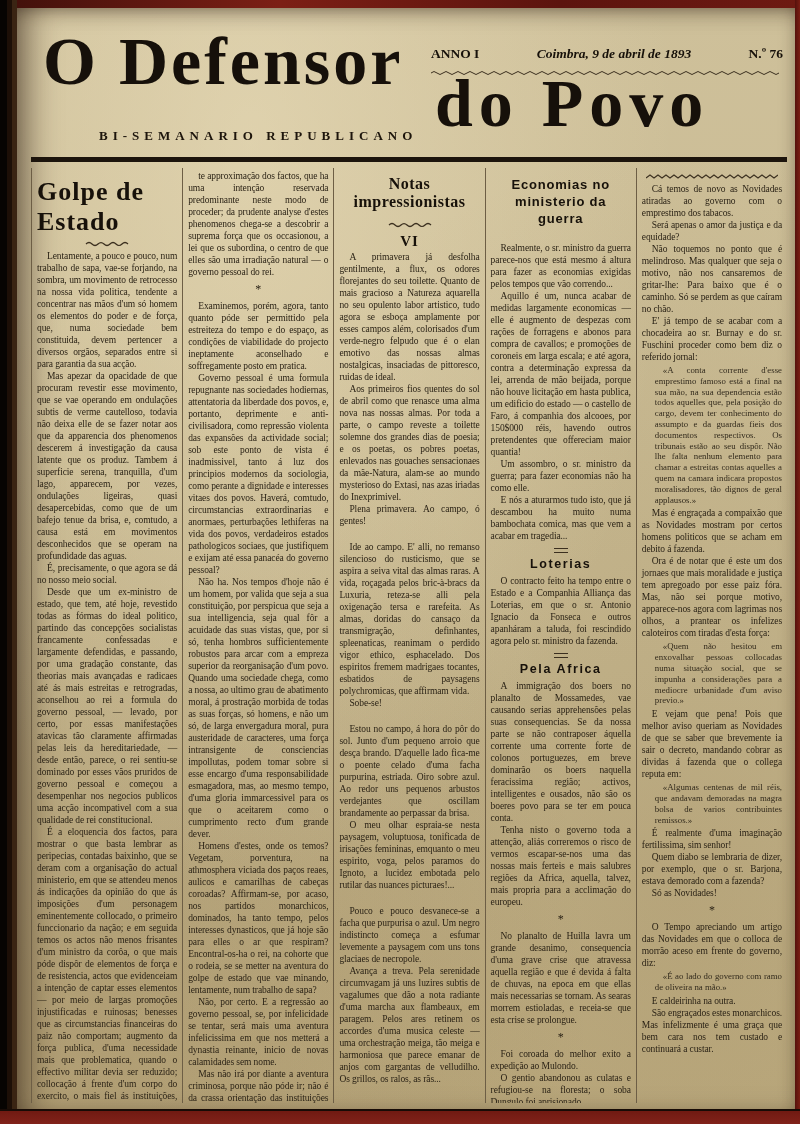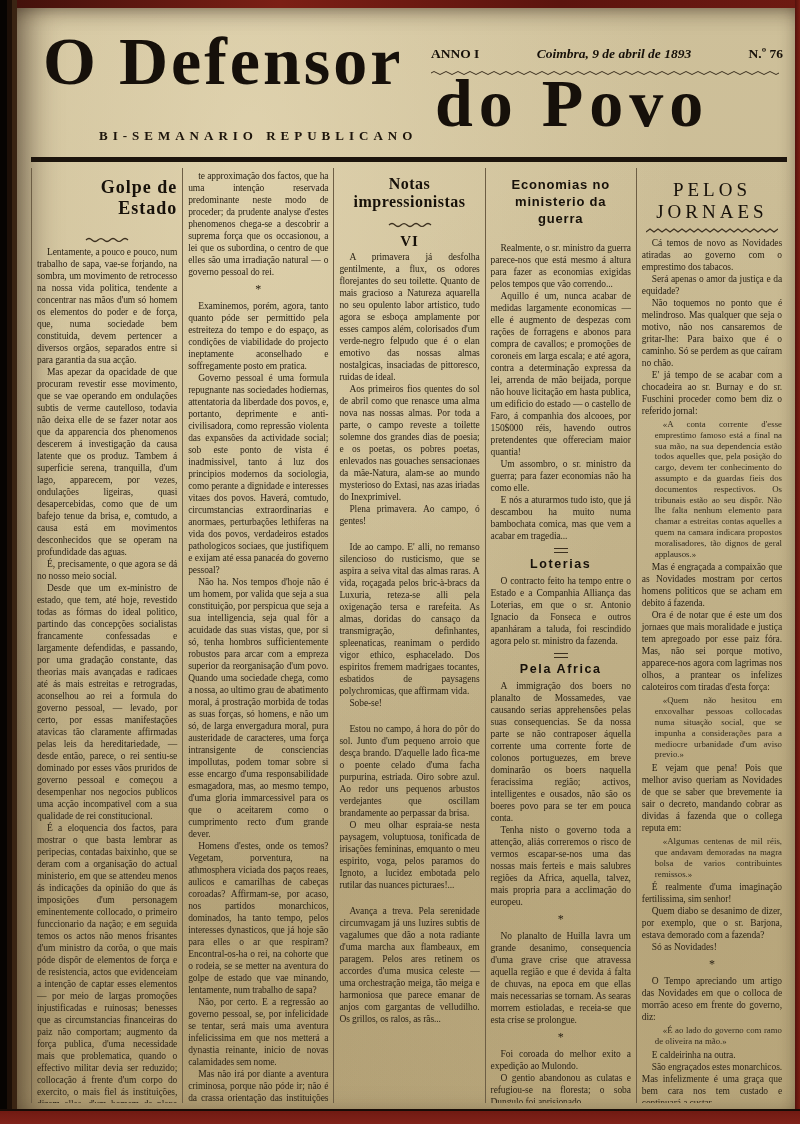--- a/index.html
+++ b/index.html
@@ -33,21 +33,21 @@
   .subtitle{position:absolute;left:82px;top:120px;font-size:13px;font-weight:bold;letter-spacing:5px;color:#1d150c;white-space:nowrap;}
   .issue-row{position:absolute;left:414px;top:38px;width:352px;display:flex;justify-content:space-between;align-items:baseline;
     font-size:13.5px;font-weight:bold;color:#17110a;white-space:nowrap;}
   .issue-row .dateline{font-style:italic;text-align:center;}
   .issue-wave{position:absolute;left:414px;top:60px;}
   .masthead-rule{position:absolute;left:14px;right:8px;top:149px;height:5px;background:#1c140c;}
   
   .cols{position:absolute;left:14px;right:8px;top:160px;bottom:6px;display:flex;}
   .col{flex:1 1 0;min-width:0;padding:2px 5px 0 5px;border-left:1px solid #6d5e45;overflow:hidden;}
   .blk{margin:0;}
-  .blk-title-xl{font-size:18px;font-weight:bold;text-align:right;letter-spacing:1px;margin:7px 0 15px;color:#17110a;}
+  .blk-title-xl{font-size:26px;font-weight:bold;text-align:left;letter-spacing:1px;margin:7px 0 1px;color:#17110a;}
   .blk-title-lg{font-size:16px;font-weight:bold;text-align:center;letter-spacing:.5px;margin:5px 0 8px;color:#17110a;font-family:Liberation Serif, serif;}
   .blk-title-md{font-family:"Liberation Sans","DejaVu Sans",sans-serif;font-size:13px;font-weight:bold;text-align:center;
     letter-spacing:.8px;line-height:1.3;margin:7px 0 14px;color:#17110a;}
   .blk-title-caps{font-size:19px;text-align:center;letter-spacing:4px;margin:9px 0 2px;color:#17110a;}
   .blk-h2{font-family:"Liberation Sans","DejaVu Sans",sans-serif;font-size:12.5px;font-weight:bold;text-align:center;letter-spacing:1.6px;margin:3px 0 4px;color:#17110a;}
   .blk-h3{font-size:15px;font-weight:bold;text-align:center;letter-spacing:1px;margin:5px 0 1px;color:#17110a;}
   .blk-h3b{font-size:12.5px;font-weight:bold;text-align:center;letter-spacing:2px;margin:5px 0 5px;color:#17110a;}
   .blk-p{font-size:9.5px;line-height:12px;text-align:justify;text-indent:10px;letter-spacing:-0.1px;}
   .blk-quote{font-size:8.8px;line-height:10.8px;text-align:justify;text-indent:8px;margin:2px 0 2px 13px;color:#322a1c;}
   .blk-star{text-align:center;font-size:12px;line-height:12px;margin:5px 0;}
@@ -110,20 +110,21 @@
         <div class="blk blk-p">A primavera já desfolha gentilmente, a flux, os odores florejantes do seu toilette. Quanto de mais gracioso a Natureza aquarella no seu opulento labor artistico, tudo agora se esboça amplamente por esses campos além, colorisados d'um verde-negro felpudo que é o elan emotivo das nossas almas nostalgicas, insaciadas de pittoresco, ruidas de ideal.</div>
         <div class="blk blk-p">Aos primeiros fios quentes do sol de abril como que renasce uma alma nova nas nossas almas. Por toda a parte, o campo reveste a toilette solemne dos grandes dias de poesia; e os poetas, os pobres poetas, enlevados nas gouaches sensacionaes da mãe-Natura, alam-se ao mundo mysterioso do Extasi, nas azas iriadas do Inexprimivel.</div>
         <div class="blk blk-p">Plena primavera. Ao campo, ó gentes!</div>
         <div class="blk blk-gap"></div>
         <div class="blk blk-p">Ide ao campo. E' alli, no remanso silencioso do rusticismo, que se aspira a seiva vital das almas raras. A vida, roçagada pelos bric-à-bracs da Luxuria, reteza-se alli pela oxigenação tersa e rarefeita. As almas, doridas do cansaço da transmigração, definhantes, spleenaticas, reanimam o perdido vigor ethico, esphacelado. Dos espiritos fremem madrigaes tocantes, esbatidos de paysagens polychromicas, que affirmam vida.</div>
         <div class="blk blk-p">Sobe-se!</div>
         <div class="blk blk-gap"></div>
         <div class="blk blk-p">Estou no campo, á hora do pôr do sol. Junto d'um pequeno arroio que desça brando. D'aquelle lado fica-me o poente celado d'uma facha purpurina, estriada. Oiro sobre azul. Ao redor uns pequenos arbustos verdejantes que oscillam brandamente ao perpassar da brisa.</div>
         <div class="blk blk-p">O meu olhar espraia-se nesta paysagem, voluptuosa, tonificada de irisações femininas, emquanto o meu espirito, voga, pelos paramos do Ignoto, a lucidez embotada pelo rutilar das nuances picturaes!...</div>
         <div class="blk blk-gap"></div>
+        <div class="blk blk-p">Pouco e pouco desvanece-se a facha que purpurisa o azul. Um negro indistincto começa a esfumar levemente a paysagem com uns tons glaciaes de necropole.</div>
         <div class="blk blk-p">Avança a treva. Pela serenidade circumvagam já uns luzires subtis de vagalumes que dão a nota radiante d'uma marcha aux flambeaux, em paragem. Pelos ares retinem os accordes d'uma musica celeste — uma orchestração meiga, tão meiga e harmoniosa que parece emanar de anjos com gargantas de velludilho. Os grillos, os ralos, as rãs...</div>
       </div>
     <div class="col">
         <div class="blk blk-title-md">Economias no ministerio da guerra</div>
         <div class="blk blk-p">Realmente, o sr. ministro da guerra parece-nos que está mesmo á altura para fazer as economias exigidas pelos tempos que vão correndo...</div>
         <div class="blk blk-p">Aquillo é um, nunca acabar de medidas largamente economicas — elle é augmento de despezas com rações de forragens e abonos para compra de cavallos; e promoções de coroneis em larga escala; e até agora, contra a determinação expressa da lei, arrenda de mão beijada, porque não houve licitação em hasta publica, um edificio do estado — o castello de Faro, á companhia dos alcooes, por 150$000 réis, havendo outros pretendentes que offereciam maior quantia!</div>
         <div class="blk blk-p">Um assombro, o sr. ministro da guerra; para fazer economias não ha como elle.</div>
         <div class="blk blk-p">E nós a aturarmos tudo isto, que já descambou ha muito numa bambochata comica, mas que vem a acabar em tragedia...</div>
         <div class="blk blk-divider-small"></div>
         <div class="blk blk-h2">Loterias</div>
@@ -132,36 +133,35 @@
         <div class="blk blk-h2">Pela Africa</div>
         <div class="blk blk-p">A immigração dos boers no planalto de Mossamedes, vae causando serias apprehensões pelas suas consequencias. Se da nossa parte se não contraposer áquella corrente uma corrente forte de colonos portuguezes, em breve dominarão os boers naquella feracissima região; activos, intelligentes e ousados, não são os boeres povo para se ter em pouca conta.</div>
         <div class="blk blk-p">Tenha nisto o governo toda a attenção, aliás correremos o risco de vermos escapar-se-nos uma das nossas mais ferteis e mais salubres regiões da Africa, aquella, talvez, mais propria para a acclimação do europeu.</div>
         <div class="blk blk-star">*</div>
         <div class="blk blk-p">No planalto de Huilla lavra um grande desanimo, consequencia d'uma grave crise que atravessa aquella região e que é devida á falta de chuvas, na epoca em que ellas mais necessarias se tornam. As searas morrem estioladas, e receia-se que esta crise se prolongue.</div>
         <div class="blk blk-star">*</div>
         <div class="blk blk-p">Foi coroada do melhor exito a expedição ao Mulondo.</div>
         <div class="blk blk-p">O gentio abandonou as culatas e refugiou-se na floresta; o soba Dungulo foi aprisionado.</div>
       </div>
     <div class="col">
-        <div class="blk blk-title-caps">PELOS JORNAES</div>
         <div class="blk blk-zigzag"><svg width="132" height="7" viewBox="0 0 132 7">
             <path d="M0 5 L4 2 L8 5 L12 2 L16 5 L20 2 L24 5 L28 2 L32 5 L36 2 L40 5 L44 2 L48 5 L52 2 L56 5 L60 2 L64 5 L68 2 L72 5 L76 2 L80 5 L84 2 L88 5 L92 2 L96 5 L100 2 L104 5 L108 2 L112 5 L116 2 L120 5 L124 2 L128 5 L132 2" fill="none" stroke="#3b2f1f" stroke-width="1.1"></path>
           </svg></div>
         <div class="blk blk-p">Cá temos de novo as Novidades atiradas ao governo com o emprestimo dos tabacos.</div>
         <div class="blk blk-p">Será apenas o amor da justiça e da equidade?</div>
         <div class="blk blk-p">Não toquemos no ponto que é melindroso. Mas qualquer que seja o motivo, não nos cansaremos de gritar-lhe: Para baixo que é o caminho. Só se perdem as que caíram no chão.</div>
         <div class="blk blk-p">E' já tempo de se acabar com a chocadeira ao sr. Burnay e do sr. Fuschini proceder como bem diz o referido jornal:</div>
         <div class="blk blk-quote">«A conta corrente d'esse emprestimo famoso está a final na sua mão, na sua dependencia estão todos aquelles que, pela posição do cargo, devem ter conhecimento do assumpto e da guardas fieis dos documentos respectivos. Os tribunais estão ao seu dispôr. Não lhe falta nenhum elemento para chamar a estreitas contas aquelles a quem na camara indicara propostos moralisadores, tão dignos de geral applausos.»</div>
         <div class="blk blk-p">Mas é engraçada a compaixão que as Novidades mostram por certos homens politicos que se acham em debito á fazenda.</div>
         <div class="blk blk-p">Ora é de notar que é este um dos jornaes que mais moralidade e justiça tem apregoado por esse paiz fóra. Mas, não sei porque motivo, apparece-nos agora com lagrimas nos olhos, a prantear os infelizes caloteiros com tiradas d'esta força:</div>
         <div class="blk blk-quote">«Quem não hesitou em enxovalhar pessoas collocadas numa situação social, que se impunha a considerações para a mediocre urbanidade d'um aviso previo.»</div>
         <div class="blk blk-p">E vejam que pena! Pois que melhor aviso queriam as Novidades de que se saber que brevemente ia sair o decreto, mandando cobrar as dividas á fazenda que o collega reputa em:</div>
         <div class="blk blk-quote">«Algumas centenas de mil réis, que andavam demoradas na magra bolsa de varios contribuintes remissos.»</div>
         <div class="blk blk-p">É realmente d'uma imaginação fertilissima, sim senhor!</div>
-        <div class="blk blk-p">Quem diabo se desanimo de dizer, por exemplo, que o sr. Barjona, estava demorado com a fazenda?</div>
+        <div class="blk blk-p">Quem diabo se lembraria de dizer, por exemplo, que o sr. Barjona, estava demorado com a fazenda?</div>
         <div class="blk blk-p">Só as Novidades!</div>
         <div class="blk blk-star">*</div>
         <div class="blk blk-p">O Tempo apreciando um artigo das Novidades em que o colloca de morrão aceso em frente do governo, diz:</div>
         <div class="blk blk-quote">«É ao lado do governo com ramo de oliveira na mão.»</div>
         <div class="blk blk-p">E caldeirinha na outra.</div>
         <div class="blk blk-p">São engraçados estes monarchicos. Mas infelizmente é uma graça que bem cara nos tem custado e continuará a custar.</div>
       </div>
   </div>
 </div>
 

